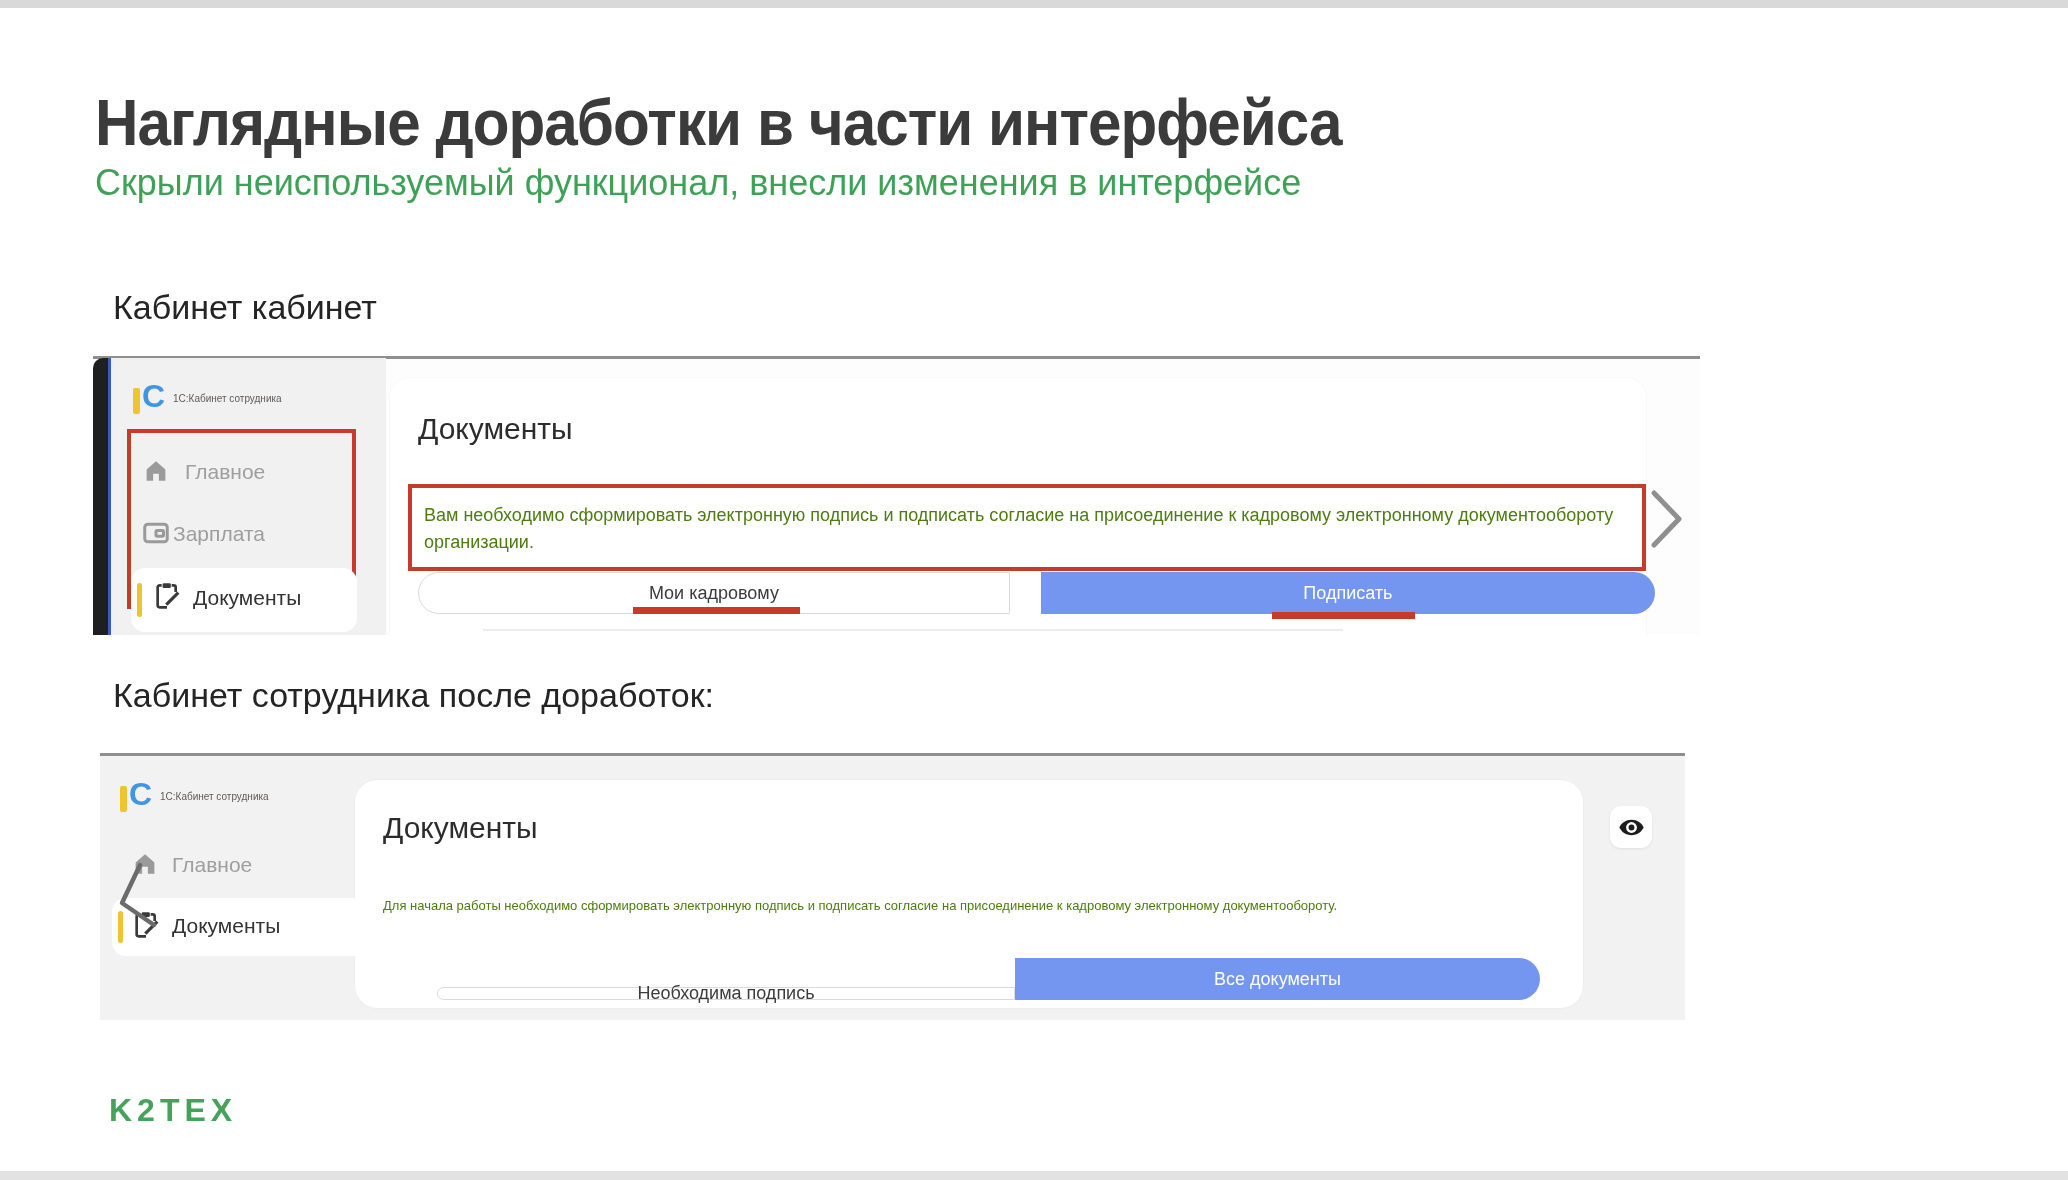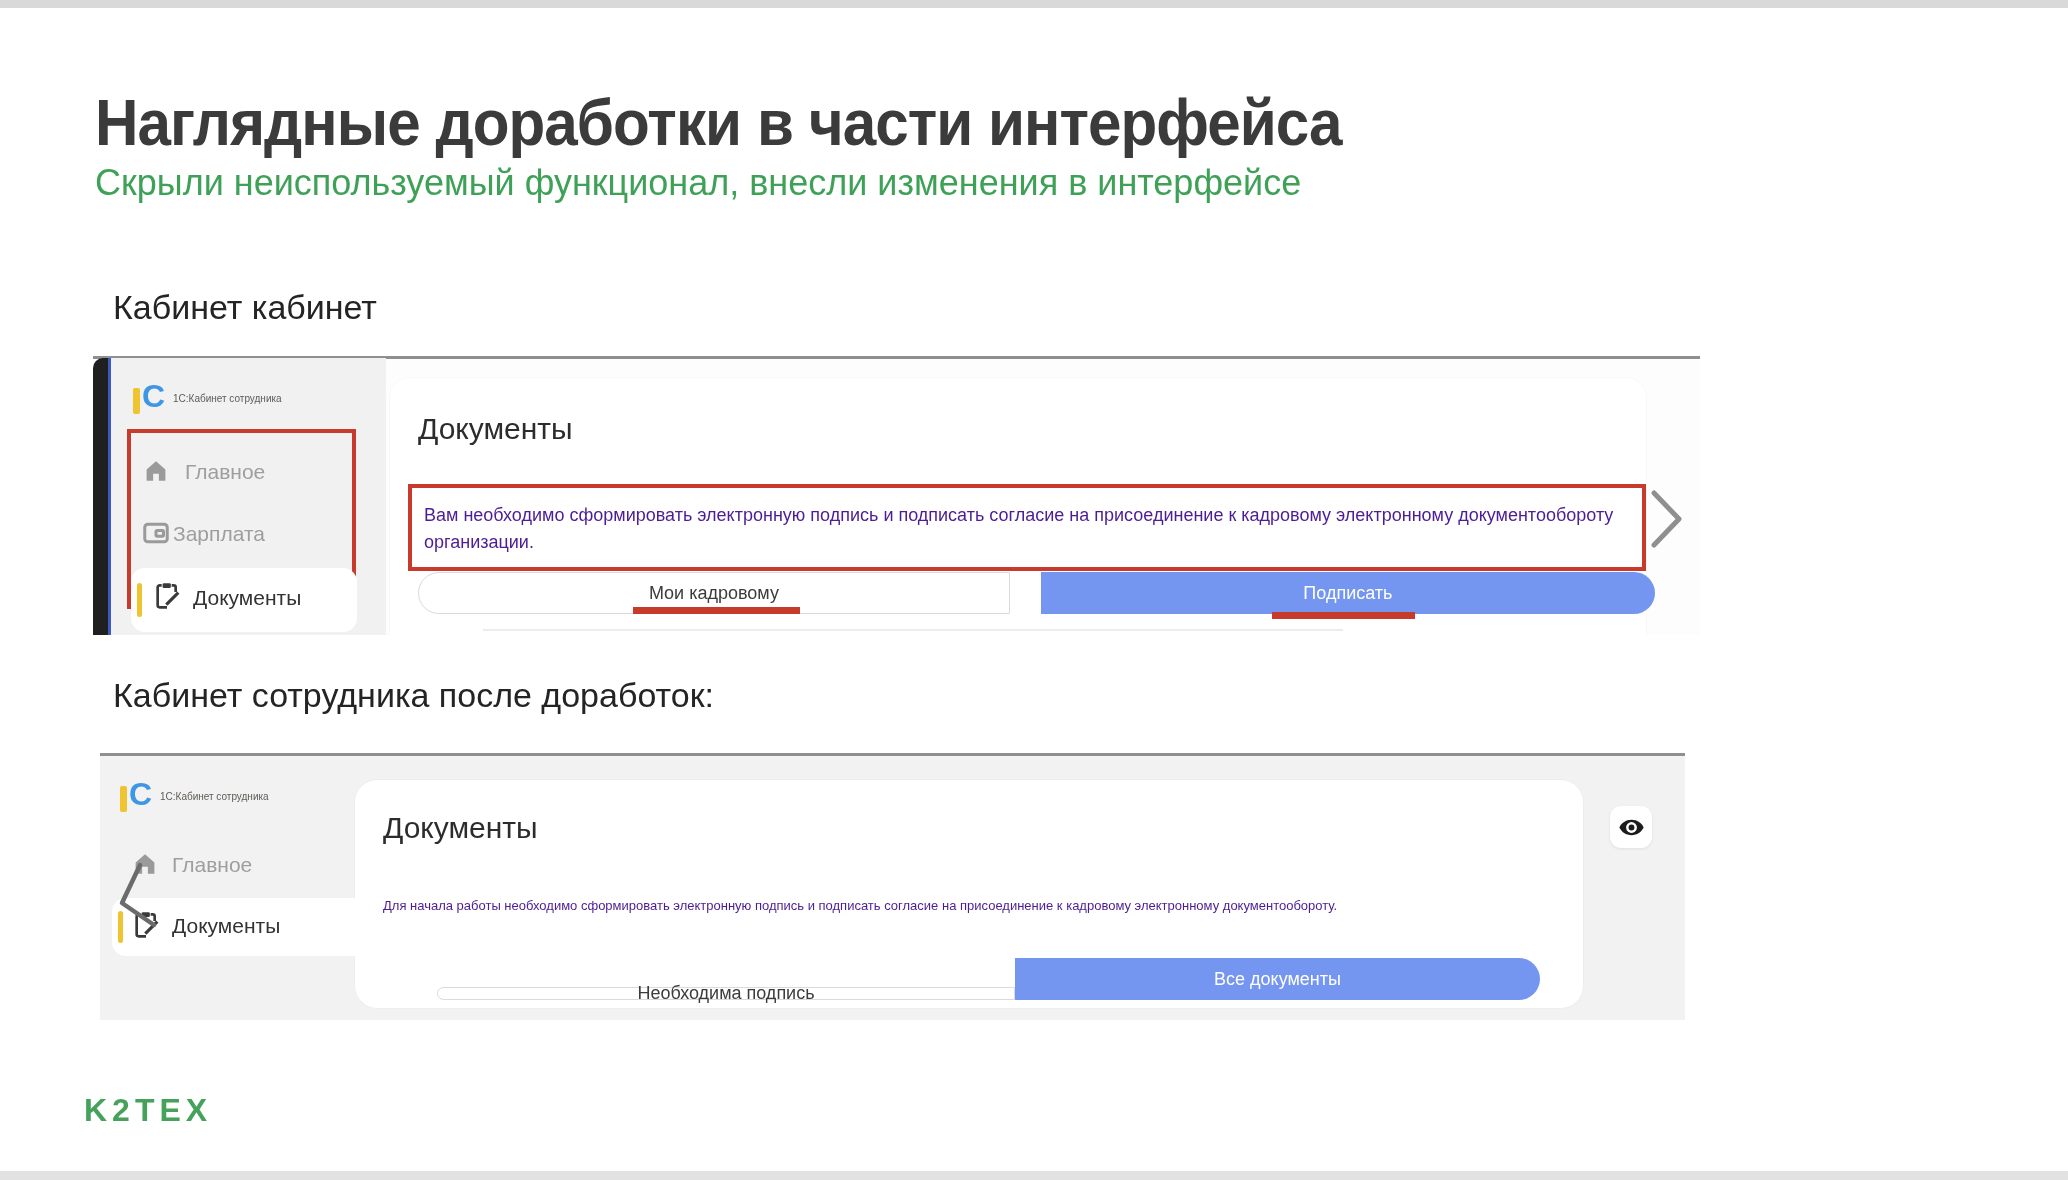--- a/index.html
+++ b/index.html
@@ -10,21 +10,21 @@
   
   .top-bar{left:0;top:0;width:2068px;height:8px;background:#d9d9d9;}
   .bottom-bar{left:0;top:1171px;width:2068px;height:9px;background:#e2e2e2;}
 
   .slide-title{left:95px;top:86px;font-size:64px;font-weight:700;color:#3b3b3b;
                letter-spacing:-1px;transform:scaleX(0.94);transform-origin:left top;white-space:nowrap;}
   .slide-subtitle{left:95px;top:162px;font-size:36px;font-weight:400;color:#3EA157;white-space:nowrap;}
   .section-heading{font-size:34px;color:#242424;white-space:nowrap;}
   .heading-before{left:113px;top:288px;}
   .heading-after{left:113px;top:676px;}
-  .footer-logo{left:84px;top:1092px;font-size:32px;font-weight:700;letter-spacing:5px;color:#46A25B;}
+  .footer-logo{left:109px;top:1092px;font-size:32px;font-weight:700;letter-spacing:5px;color:#46A25B;}
 
   
   .shot{overflow:hidden;}
   #shot1{left:93px;top:356px;width:1607px;height:279px;background:#fdfdfd;}
   #shot2{left:100px;top:753px;width:1585px;height:267px;background:#f2f2f2;}
   .shot-topline{left:0;top:0;height:3px;background:#8f8f8f;}
 
   
   .s1-black{left:0;top:2px;width:15px;height:277px;background:#1f1f1f;border-radius:10px 0 0 0;}
   .s1-blue{left:15px;top:2px;width:3px;height:277px;background:#3c59c0;}
@@ -40,21 +40,21 @@
   .yellow-bar{width:5px;background:#F0C330;border-radius:3px;}
 
   .red-box{border:4px solid #C63B2C;box-sizing:border-box;}
   .red-underline{background:#C63B2C;height:7px;}
 
   .card{background:#fff;box-shadow:0 0 0 1px rgba(0,0,0,0.02);}
   #s1-card{left:297px;top:22px;width:1256px;height:257px;border-radius:20px 20px 0 0;}
   #s2-card{left:255px;top:27px;width:1228px;height:228px;border-radius:22px;}
 
   .doc-title{font-size:30px;font-weight:500;color:#2c2c2c;white-space:nowrap;}
-  .notice-text{color:#4c1d95;}
+  .notice-text{color:#4d7c0f;}
   #s1-notice-text{left:331px;top:146px;width:1200px;font-size:18px;line-height:27px;}
   #s2-notice-text{left:283px;top:141px;width:1150px;font-size:13px;line-height:24px;}
 
   .seg{display:flex;height:42px;}
   .seg .seg-white{background:#fff;border:1px solid #dadada;border-radius:21px 0 0 21px;
        box-sizing:border-box;display:flex;align-items:center;justify-content:center;
        font-size:18px;color:#3c3c3c;}
   .seg .seg-blue{background:#7596F0;border-radius:0 21px 21px 0;display:flex;align-items:center;
        justify-content:center;font-size:18px;color:#fff;}
 

